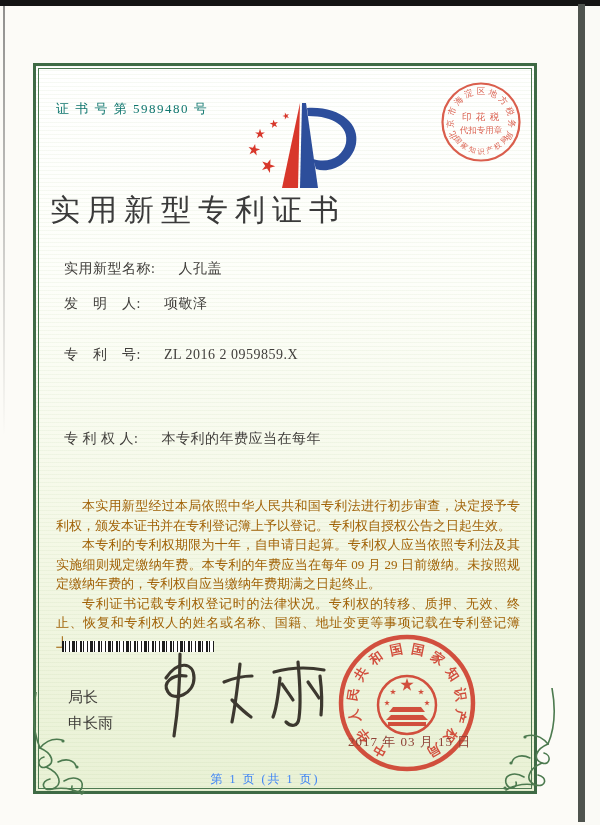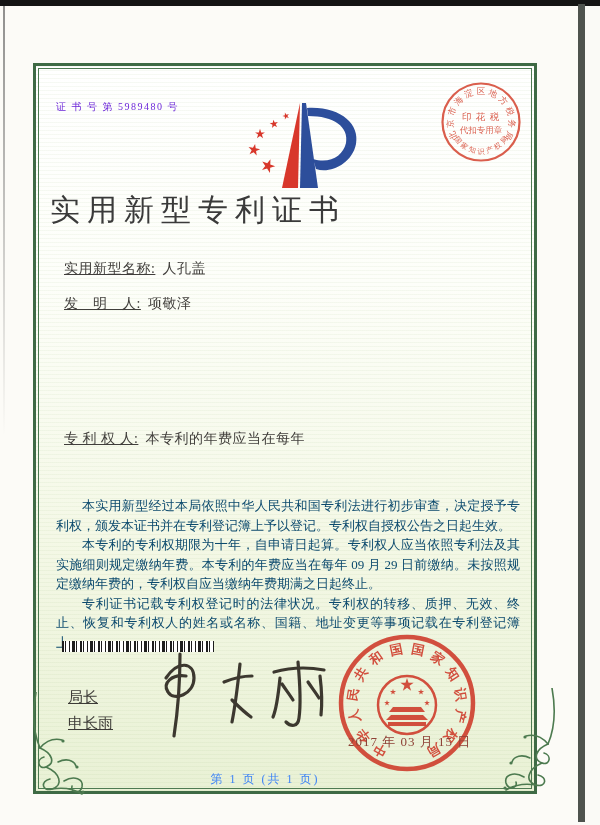--- a/index.html
+++ b/index.html
@@ -11,35 +11,35 @@
   .scan-right-white{position:absolute;left:585px;top:4px;width:15px;height:821px;background:#fafaf6;}
   .scan-left{position:absolute;left:3px;top:6px;width:2px;height:430px;
              background:linear-gradient(180deg,rgba(55,55,55,.55),rgba(55,55,55,0));}
   
   .frame{position:absolute;left:33px;top:63px;width:504px;height:731px;box-sizing:border-box;
          border:3px solid #3e6a45;
          background:
            repeating-linear-gradient(0deg, rgba(130,170,100,0.07) 0 1px, rgba(0,0,0,0) 1px 4px),
            linear-gradient(180deg,#ffffff 0%,#fdfef9 30%,#f4f8e6 65%,#e9f1d5 100%);}
   .frame-inner{position:absolute;inset:2px;border:1px solid #4d7a52;}
-  .cert-number{position:absolute;left:56px;top:100px;font-size:10px;color:#6d28d9;letter-spacing:1.5px;}
+  .cert-number{position:absolute;left:56px;top:100px;font-size:13px;color:#0f766e;letter-spacing:1.5px;}
   .logo{position:absolute;left:238px;top:100px;width:128px;height:94px;}
   .title{position:absolute;left:50px;top:190px;width:500px;text-align:left;
          font-size:30px;letter-spacing:7px;color:#3a3a3a;font-weight:400;}
   .field{position:absolute;left:64px;font-size:14px;color:#403e3b;letter-spacing:.5px;white-space:nowrap;}
-  .field .lbl{margin-right:7px;text-decoration:underline;}
+  .field .lbl{margin-right:23px;}
   .body-text{position:absolute;left:56px;top:496px;width:464px;font-size:13px;line-height:19.5px;
-             color:#0c4a6e;text-align:justify;}
+             color:#a16207;text-align:justify;}
   .body-text p{margin:0;text-indent:2em;}
   .barcode{position:absolute;left:62px;top:641px;width:152px;height:11px;
            background:repeating-linear-gradient(90deg,#1d1d1d 0 2px,#fff 2px 3px,#1d1d1d 3px 4px,
            #fff 4px 7px,#1d1d1d 7px 8px,#fff 8px 10px,#1d1d1d 10px 13px,#fff 13px 14px,
            #1d1d1d 14px 15px,#fff 15px 18px);}
   .director{position:absolute;left:68px;top:684px;font-family:"Liberation Sans",sans-serif;
-            font-size:15px;color:#3d3b37;line-height:26px;text-decoration:underline;}
+            font-size:15px;color:#3d3b37;line-height:26px;}
   .signature{position:absolute;left:148px;top:648px;width:200px;height:95px;}
   .seal{position:absolute;left:332px;top:628px;width:150px;height:150px;opacity:.9;}
   .seal-date{position:absolute;left:348px;top:733px;font-size:13px;color:#8e4136;letter-spacing:1px;}
   .tax-stamp{position:absolute;left:438px;top:79px;width:86px;height:86px;opacity:.85;}
   .footer{position:absolute;left:0;top:771px;width:530px;text-align:center;
           font-size:12px;color:#3b82f6;letter-spacing:2px;}
   .flourish{position:absolute;width:62px;height:104px;}
   .flourish.left{left:30px;top:692px;}
   .flourish.right{left:496px;top:688px;transform:scaleX(-1);}
 </style>
@@ -75,20 +75,23 @@
     </g>
   </svg>
 
   <div class="title">实用新型专利证书</div>
 
   <div class="field" style="top:260px">
     <span class="lbl">实用新型名称:</span><span>人孔盖</span>
   </div>
   <div class="field" style="top:295px">
     <span class="lbl">发　明　人:</span><span>项敬泽</span>
+  </div>
+  <div class="field" style="top:346px">
+    <span class="lbl">专　利　号:</span><span>ZL 2016 2 0959859.X</span>
   </div>
   <div class="field" style="top:430px">
     <span class="lbl">专 利 权 人:</span><span>本专利的年费应当在每年</span>
   </div>
 
   <div class="body-text">
     <p>本实用新型经过本局依照中华人民共和国专利法进行初步审查，决定授予专利权，颁发本证书并在专利登记簿上予以登记。专利权自授权公告之日起生效。</p>
     <p>本专利的专利权期限为十年，自申请日起算。专利权人应当依照专利法及其实施细则规定缴纳年费。本专利的年费应当在每年 09 月 29 日前缴纳。未按照规定缴纳年费的，专利权自应当缴纳年费期满之日起终止。</p>
     <p>专利证书记载专利权登记时的法律状况。专利权的转移、质押、无效、终止、恢复和专利权人的姓名或名称、国籍、地址变更等事项记载在专利登记簿上。</p>
   </div>

